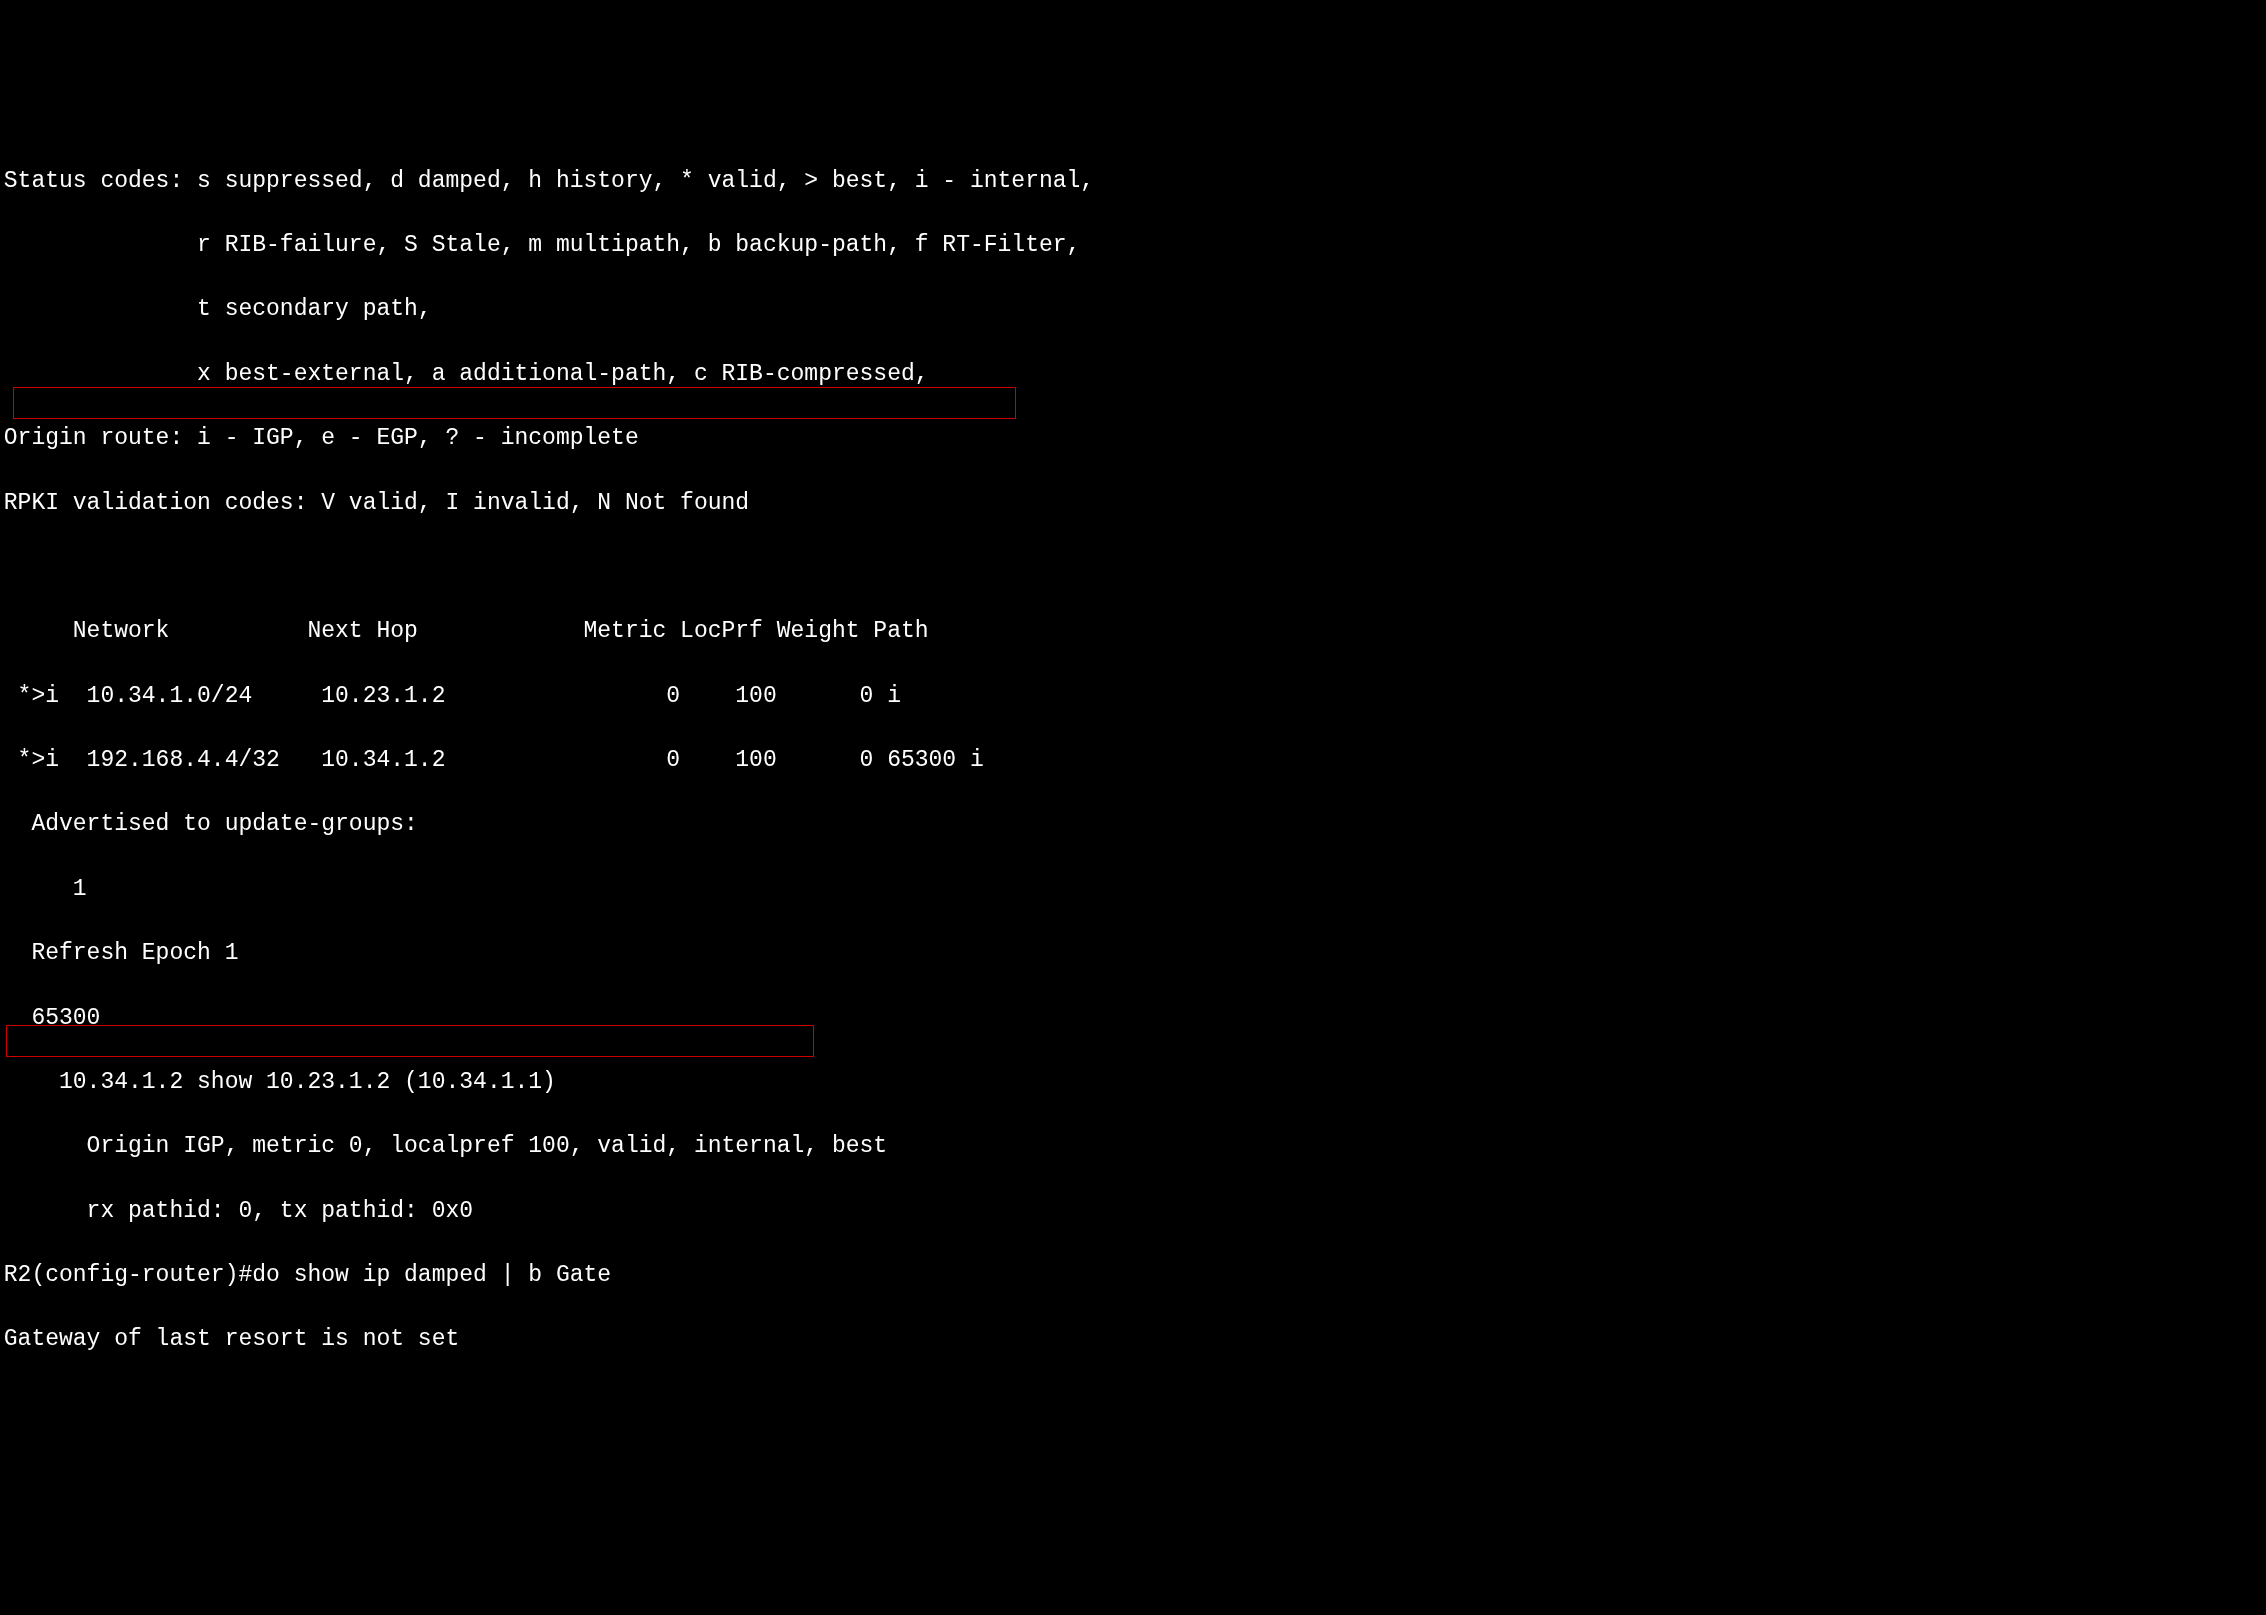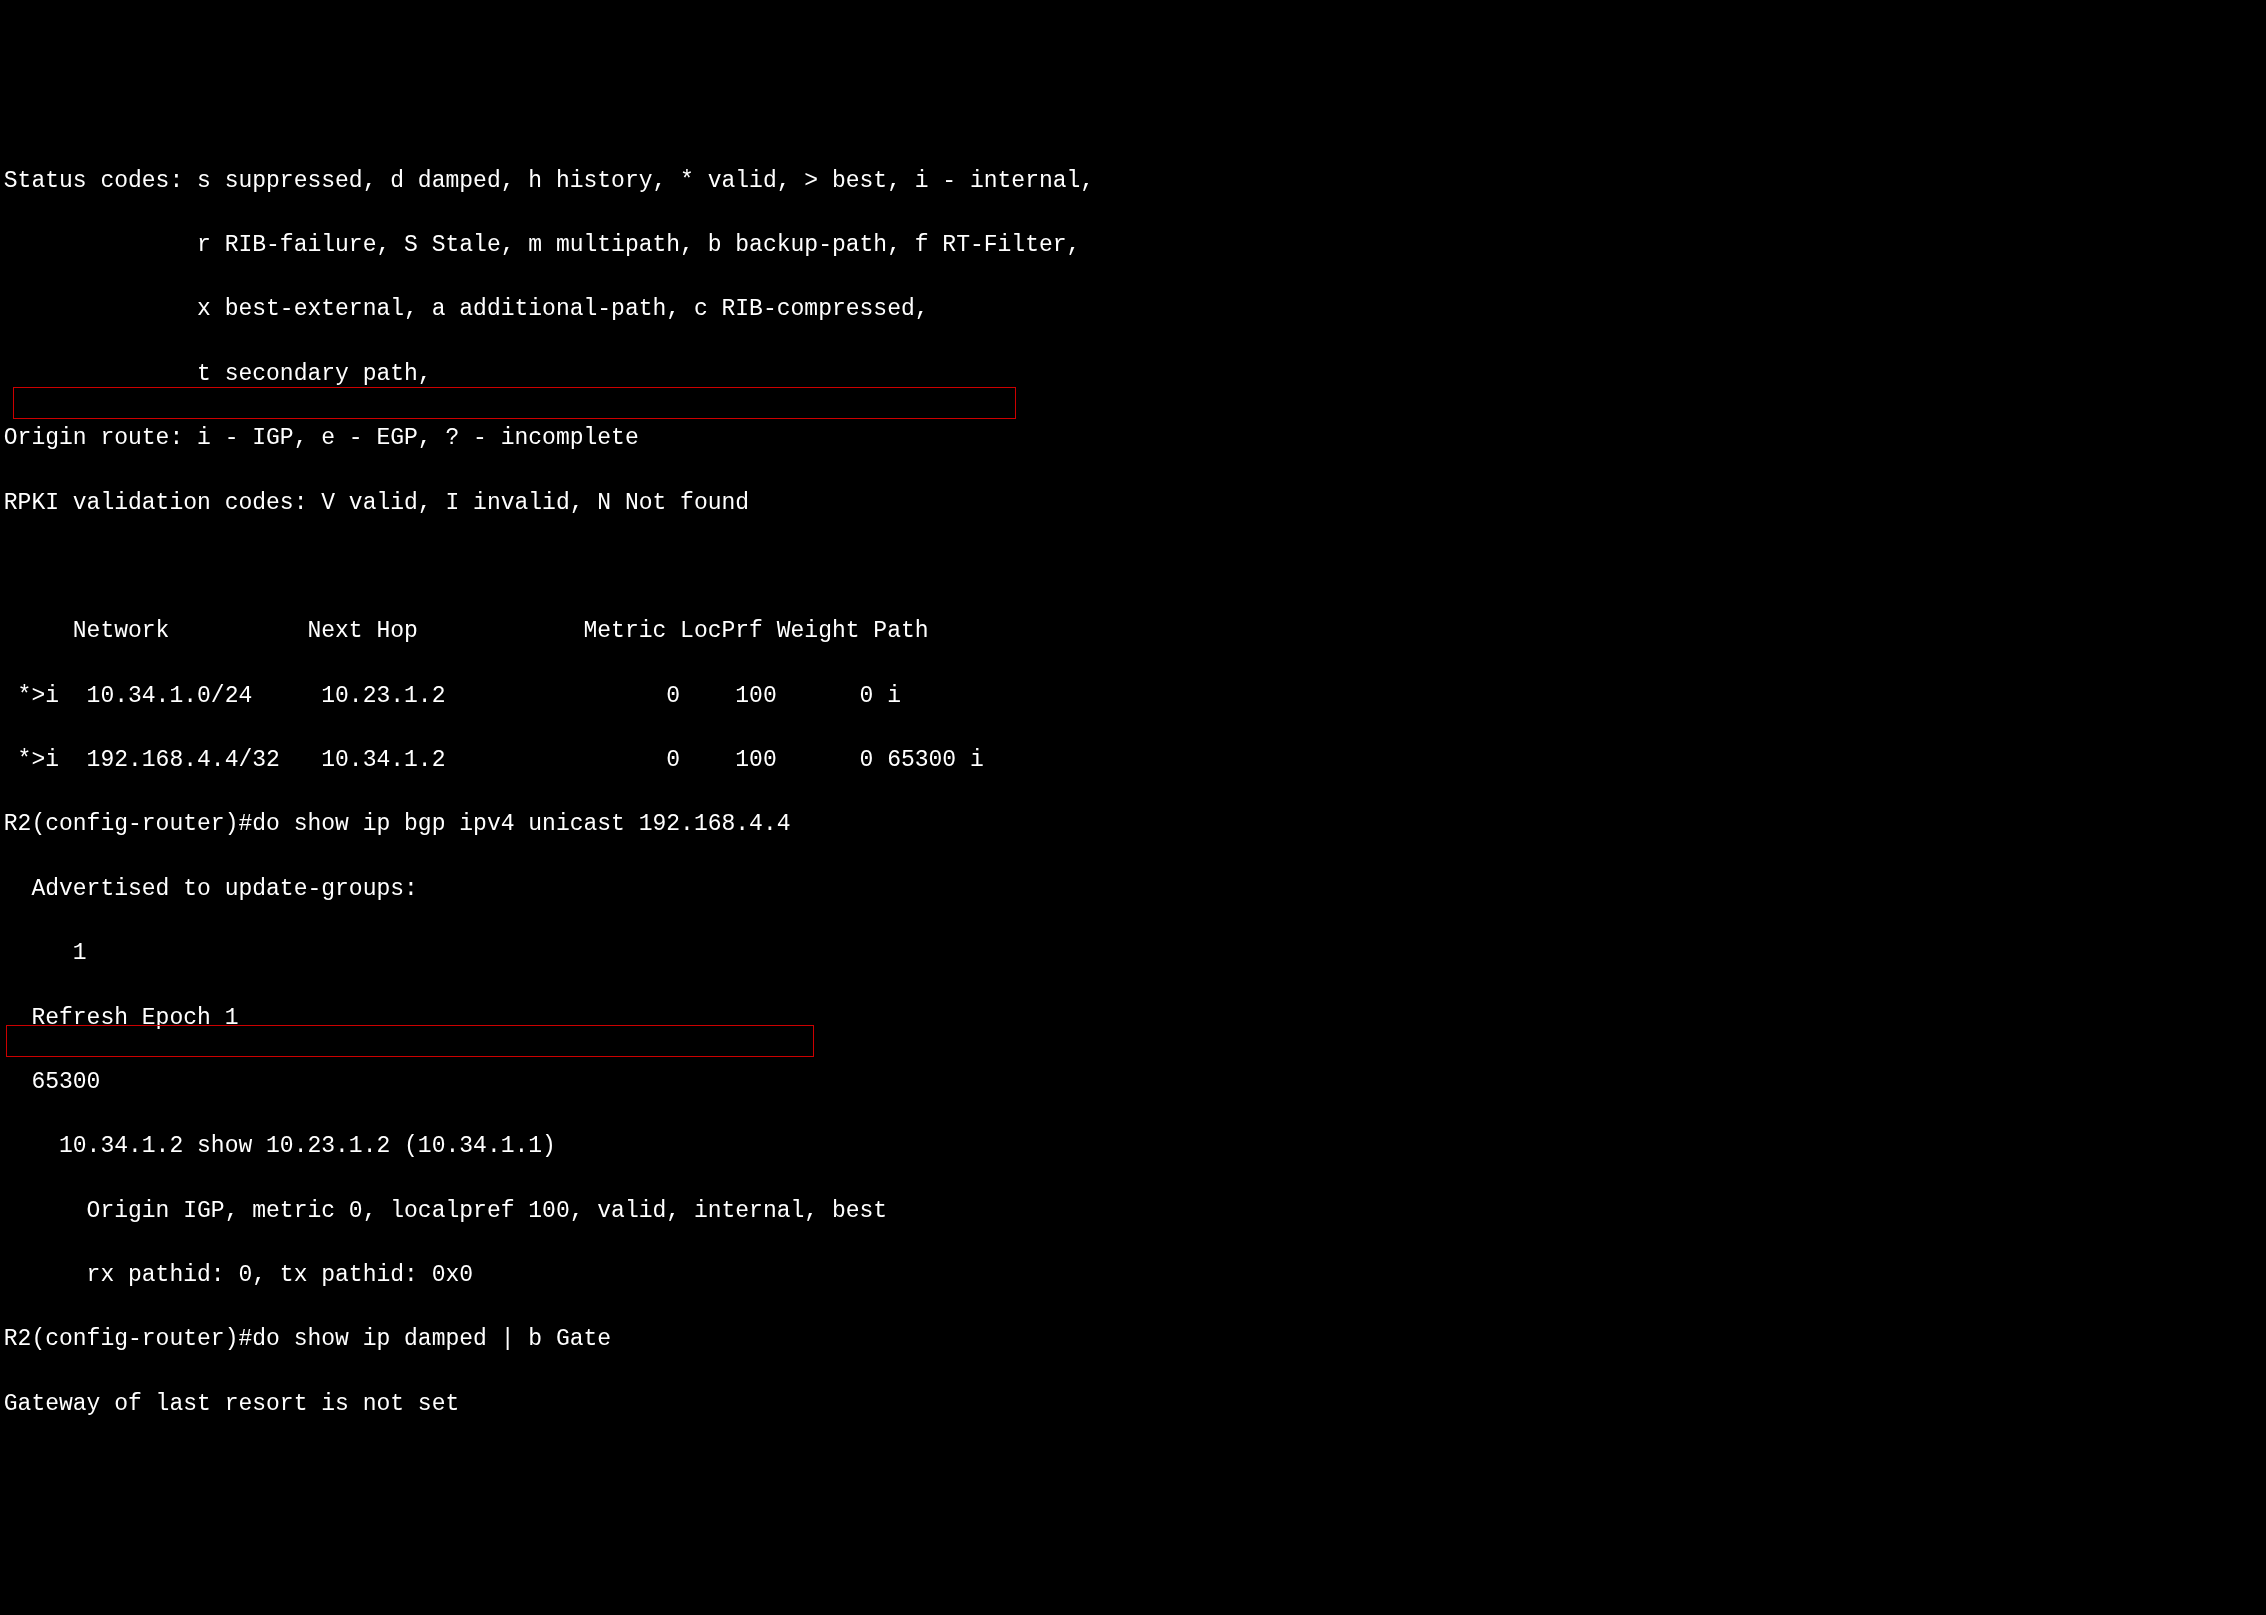--- a/index.html
+++ b/index.html
@@ -36,29 +36,28 @@
     }
   </style>
 </head>
 <body>
 
 
 
 <div class="terminal">
 <span class="line">Status codes: s suppressed, d damped, h history, * valid, &gt; best, i - internal,</span>
 <span class="line">              r RIB-failure, S Stale, m multipath, b backup-path, f RT-Filter,</span>
+<span class="line">              t secondary path,</span>
 <span class="line">              x best-external, a additional-path, c RIB-compressed,</span>
-<span class="line">              t secondary path,</span>
 <span class="line">Origin route: i - IGP, e - EGP, ? - incomplete</span>
 <span class="line">RPKI validation codes: V valid, I invalid, N Not found</span>
 <span class="line"> </span>
 <span class="line">     Network          Next Hop            Metric LocPrf Weight Path</span>
 <span class="line"> *&gt;i  10.34.1.0/24     10.23.1.2                0    100      0 i</span>
 <span class="line"> *&gt;i  192.168.4.4/32   10.34.1.2                0    100      0 65300 i</span>
-<span class="line">R2(config-router)#do show ip bgp ipv4 unicast 192.168.4.4</span>
 <span class="line">  Advertised to update-groups:</span>
 <span class="line">     1</span>
 <span class="line">  Refresh Epoch 1</span>
 <span class="line">  65300</span>
 <span class="line">    10.34.1.2 show 10.23.1.2 (10.34.1.1)</span>
 <span class="line">      Origin IGP, metric 0, localpref 100, valid, internal, best</span>
 <span class="line">      rx pathid: 0, tx pathid: 0x0</span>
 <span class="line">R2(config-router)#do show ip damped | b Gate</span>
 <span class="line">Gateway of last resort is not set</span>
 <span class="line"> </span>

